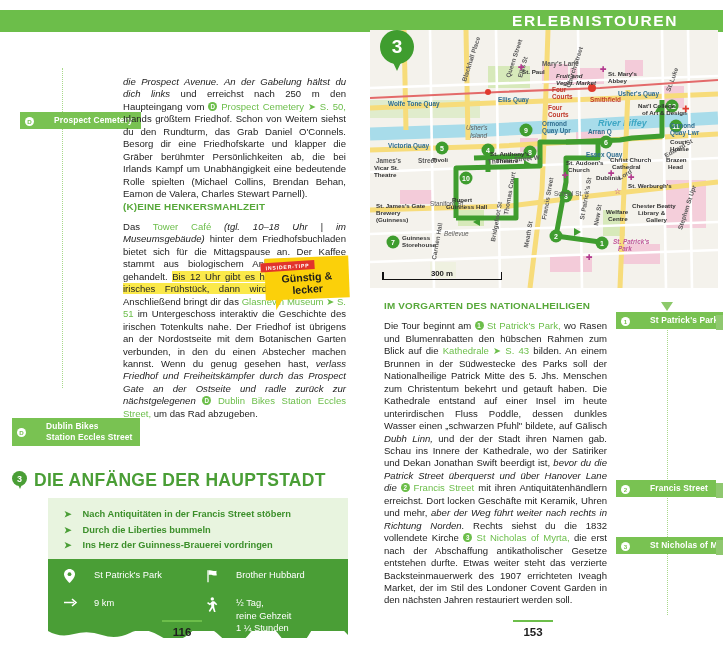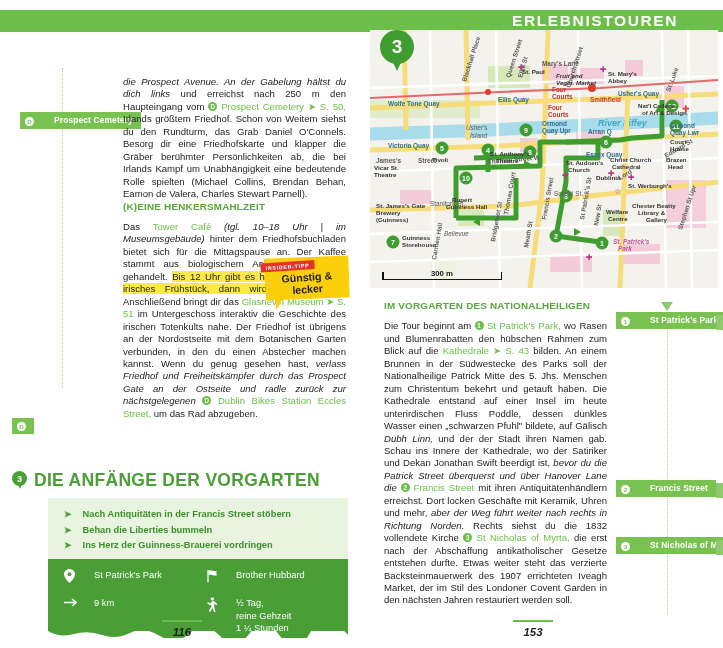--- a/index.html
+++ b/index.html
@@ -212,21 +212,21 @@
     content: ""; position: absolute; bottom: 0; width: 1.5px; height: 7px; background: #111;
   }
   .scalebar .ln:before { left: 0; } .scalebar .ln:after { right: 0; }
   .scalebar .lbl { position: absolute; width: 100%; text-align: center; font-size: 7.8px; font-weight: bold; }
   .scalebar .lbl-top { top: -1px; }
   .scalebar .lbl-bot { top: 6px; margin-top: 46px; }
 
   
   .folio { position: absolute; bottom: 10px; width: 60px; text-align: center; }
   .folio .rule { height: 1.6px; background: #6cbe4a; margin: 0 auto 4px; width: 40px; }
-  .folio .num { font-size: 11.5px; font-weight: bold; color: #1e1e1e; font-style: italic; }
+  .folio .num { font-size: 11.5px; font-weight: bold; color: #1e1e1e; }
   .folio-left  { left: 152px; }
   .folio-right { left: 503px; }
 </style>
 </head>
 <body>
 
 <div class="header-band"></div>
 <div class="header-title">ERLEBNISTOUREN</div>
 
 <div class="spine"></div>
@@ -235,20 +235,24 @@
 
   <div class="rail rail-left"></div>
 
   <div class="side-tab tab-prospect">
     <span class="bullet">D</span>
     <span>Prospect Cemetery</span>
   </div>
 
   <div class="side-tab tab-bikes">
     <span class="bullet">D</span>
+    <span>
+      <span>Dublin Bikes</span><br>
+      <span>Station Eccles Street</span>
+    </span>
   </div>
 
   <div class="col col-left">
 
     <p><i>die Prospect Avenue. An der Gabelung hältst du dich links</i><span> und erreichst nach 250 m den Haupteingang vom </span><span class="green"><span class="num-dot">D</span> <span>Prospect Cemetery ➤ S. 50,</span></span><span> Irlands größtem Friedhof. Schon von Weitem siehst du den Rundturm, das Grab Daniel O'Connels. Besorg dir eine Friedhofskarte und klapper die Gräber berühmter Persönlichkeiten ab, die bei Irlands Kampf um Unabhängigkeit eine bedeutende Rolle spielten (Michael Collins, Brendan Behan, Eamon de Valera, Charles Stewart Parnell).</span></p>
 
     <p class="sub-head" style="margin-top:0">(K)EINE HENKERSMAHLZEIT</p>
 
     <p><span>Das </span><span class="green">Tower Café</span><i> (tgl. 10–18 Uhr | im Museumsgebäude)</i><span> hinter dem Friedhofsbuchladen bietet sich für die Mittagspause an. Der Kaffee stammt aus biologischem Anbau und ist fair gehandelt. </span><span class="hl">Bis 12 Uhr gibt es hier ein preiswertes irisches Frühstück, dann wird Lunch serviert.</span><span> Anschließend bringt dir das </span><span class="green">Glasnevin Museum ➤ S. 51</span><span> im Untergeschoss interaktiv die Geschichte des irischen Totenkults nahe. Der Friedhof ist übrigens an der Nordostseite mit dem Botanischen Garten verbunden, in den du einen Abstecher machen kannst. Wenn du genug gesehen hast, </span><i>verlass Friedhof und Freiheitskämpfer durch das Prospect Gate an der Ostseite und radle zurück zur nächstgelegenen </i><span class="green"><span class="num-dot">D</span> <span>Dublin Bikes Station Eccles Street,</span></span><span> um das Rad abzugeben.</span></p>
   </div>
@@ -261,32 +265,32 @@
     </div>
     <div class="tip-tail"></div>
   </div>
 
   <div class="tour-head">
     <div class="tour-pin">
       <div class="pin-body"></div>
         <div class="pin-tip"></div>
       <div class="pin-num">3</div>
     </div>
-    <div class="tour-title">DIE ANFÄNGE DER VORGARTEN</div>
+    <div class="tour-title">DIE ANFÄNGE DER HAUPTSTADT</div>
   </div>
 
   <div class="tour-bullets">
     <ul>
       <li>
           <span class="arrow">➤</span>
           <span>Nach Antiquitäten in der Francis Street stöbern</span>
         </li>
       <li>
           <span class="arrow">➤</span>
-          <span>Behan die Liberties bummeln</span>
+          <span>Durch die Liberties bummeln</span>
         </li>
       <li>
           <span class="arrow">➤</span>
           <span>Ins Herz der Guinness-Brauerei vordringen</span>
         </li>
     </ul>
   </div>
 
   <div class="tour-facts">
     <div class="grid">

